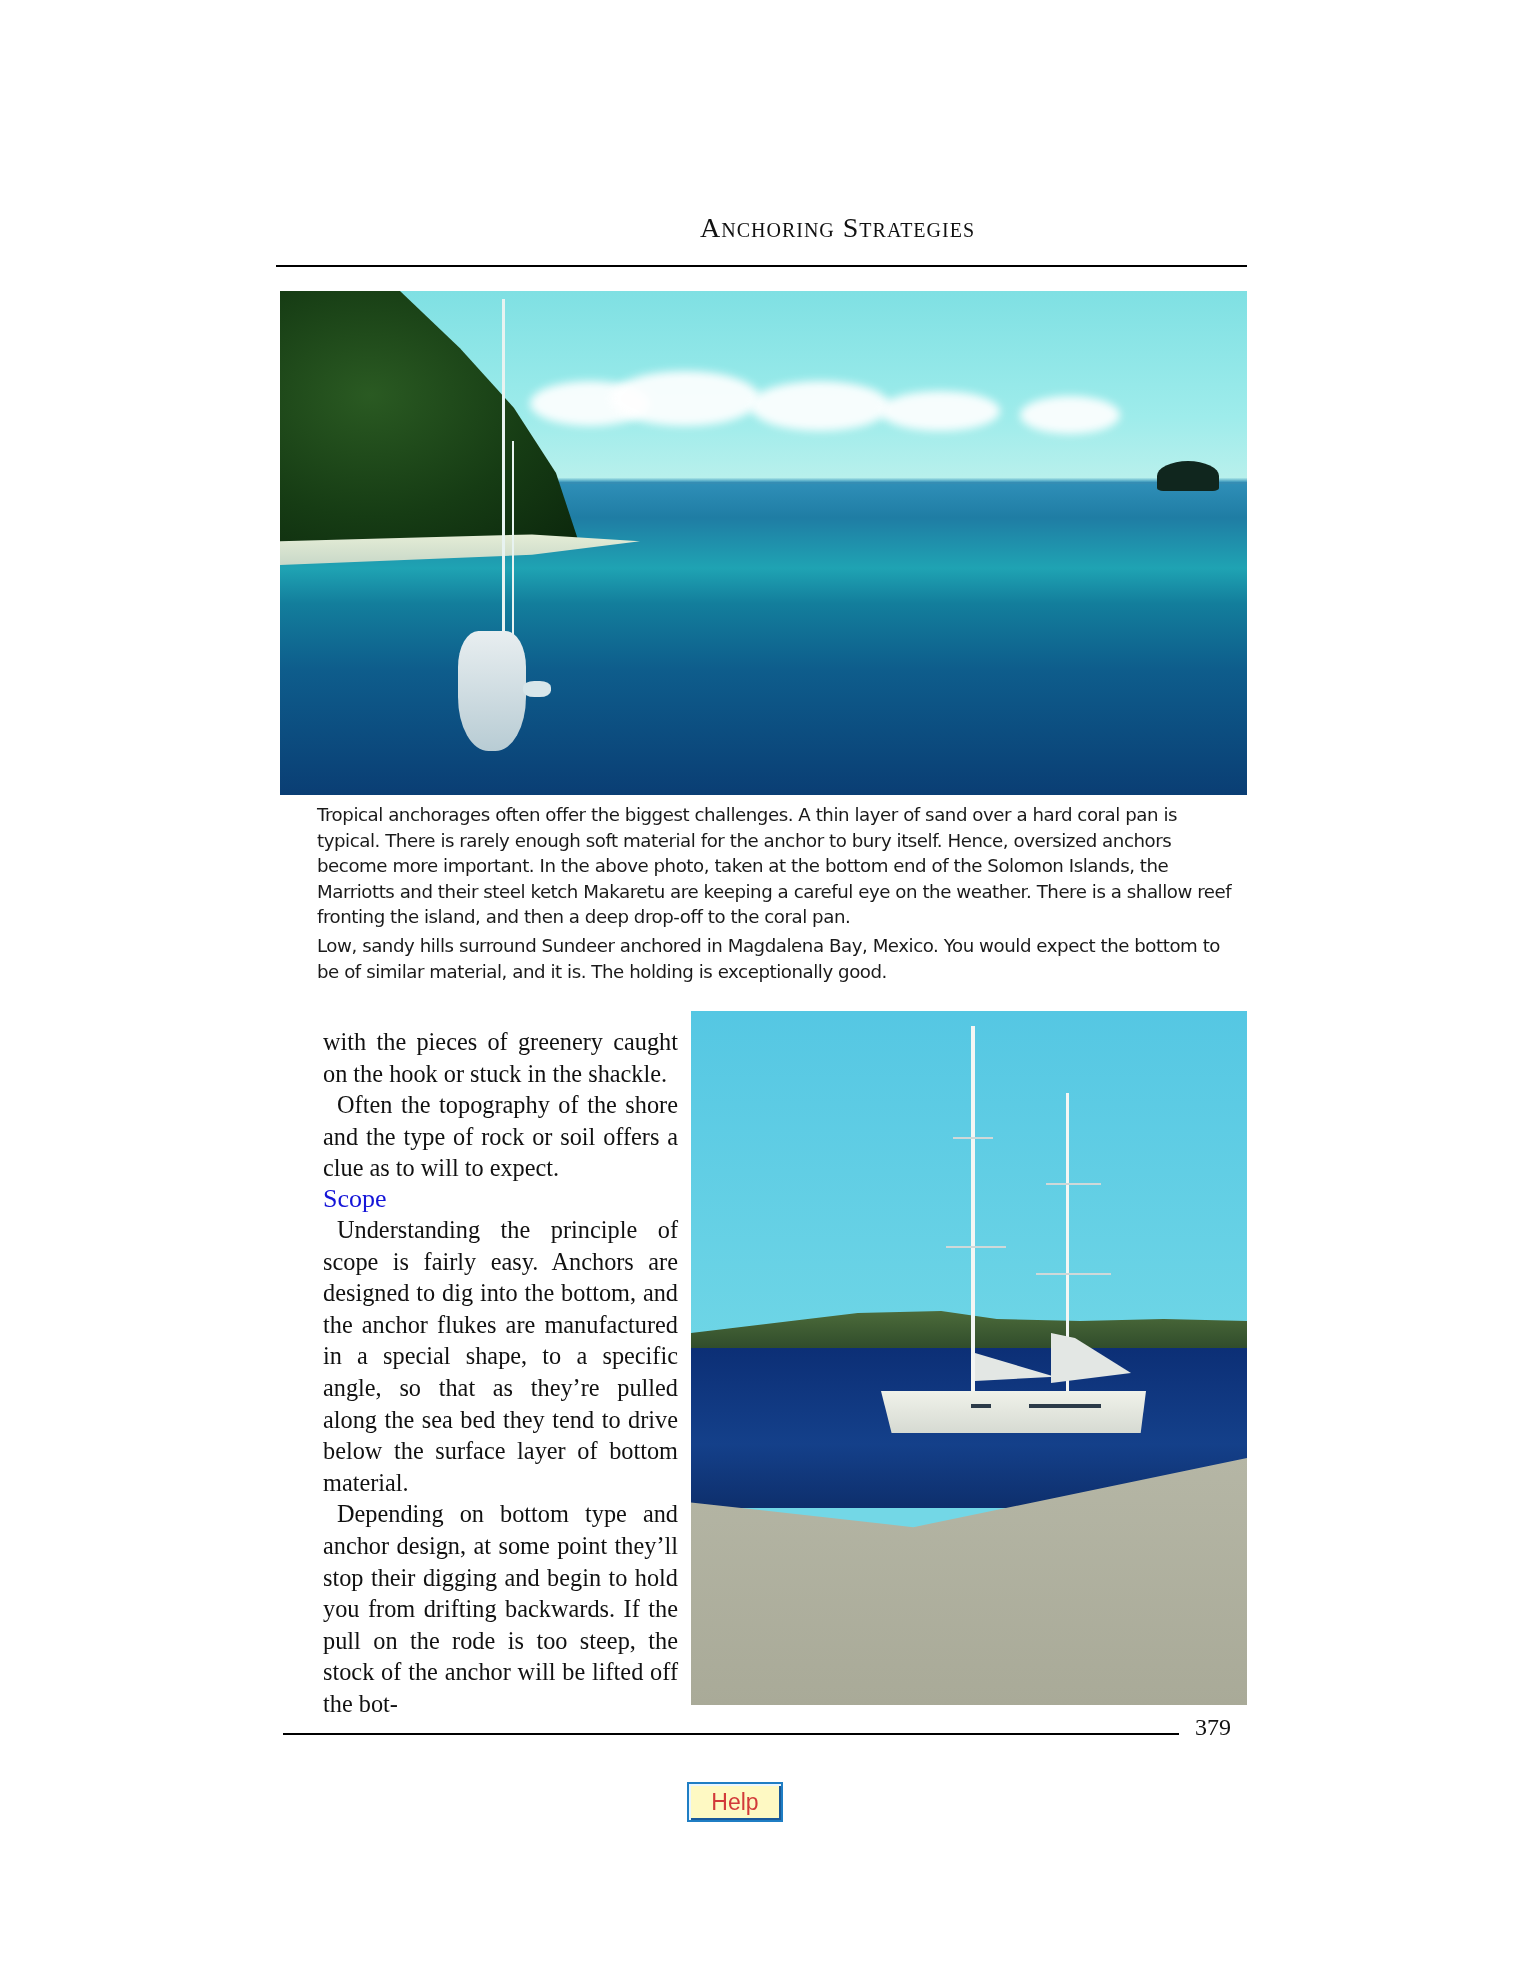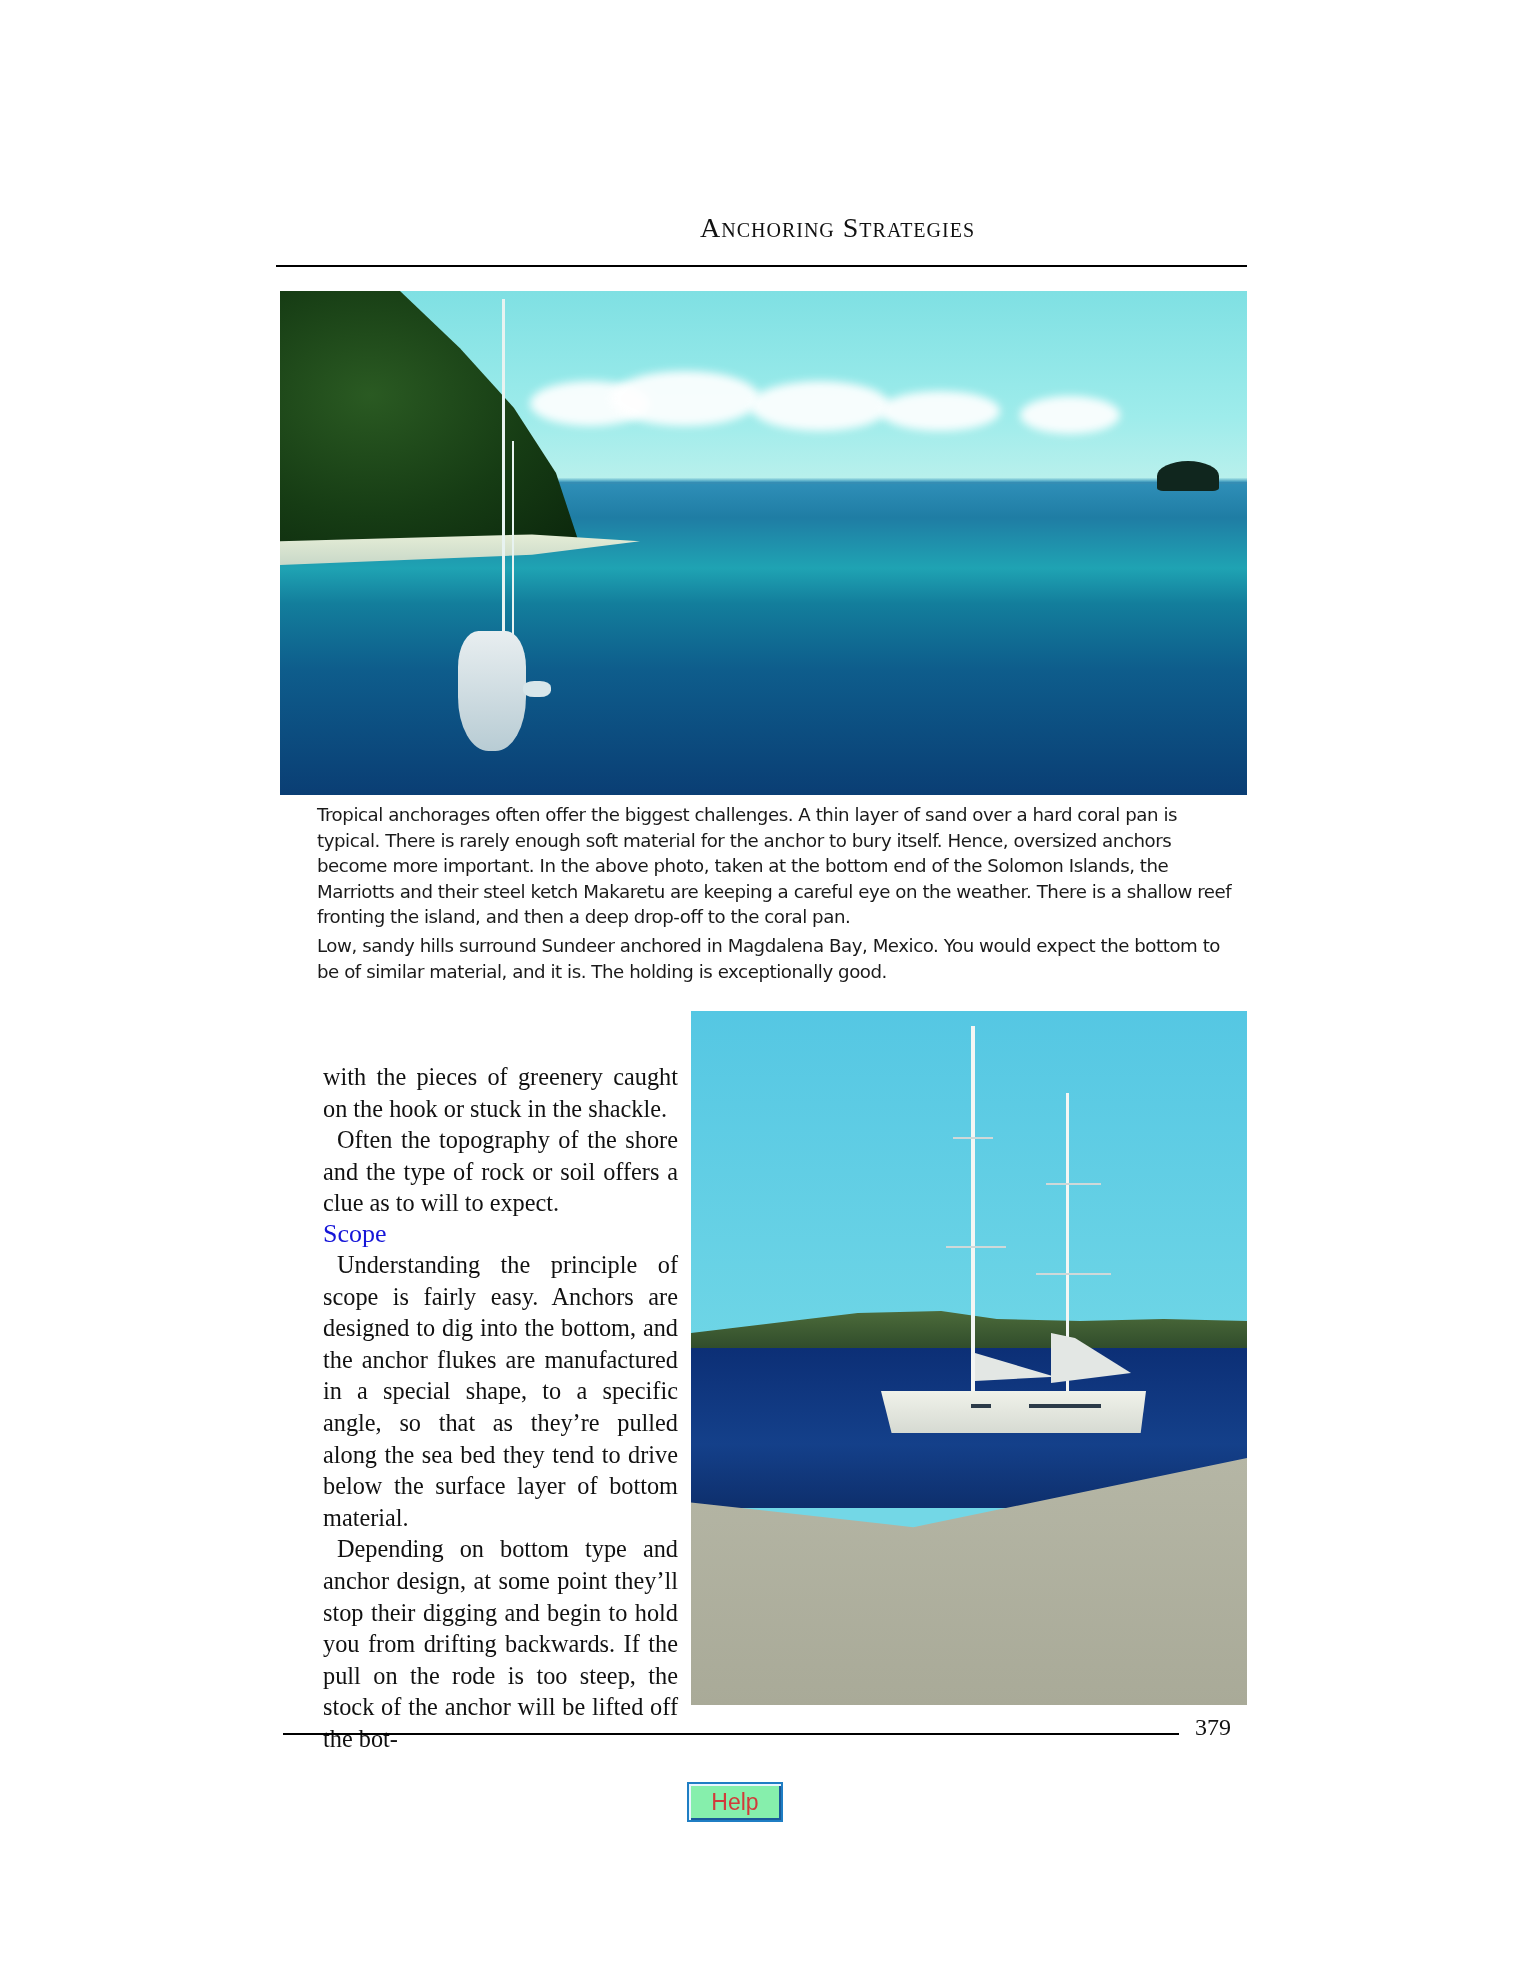--- a/index.html
+++ b/index.html
@@ -39,21 +39,21 @@
     font-family: "DejaVu Sans", "Liberation Sans", sans-serif;
     font-size: 18.2px; line-height: 25.5px; color: #1a1a1a; letter-spacing: -0.45px;
   }
   .caption1 { top: 802px; }
   .caption2 { top: 933px; }
 
   
   .body-col {
     left: 323px; top: 1026px; width: 355px;
     font-family: "Liberation Serif", "DejaVu Serif", serif;
-    font-size: 24.3px; line-height: 31.6px; color: #111; text-align: justify; margin-top: 35px;
+    font-size: 24.3px; line-height: 31.6px; color: #111; text-align: justify;
   }
   .body-col p { margin: 0; }
   .indent { text-indent: 14px; }
   .section-head { color: #1515d8; font-size: 26px; line-height: 30px; margin: 8px 0 0 0; }
 
   
   .photo2 { left: 691px; top: 1011px; width: 556px; height: 694px; overflow: hidden;
     background: linear-gradient(to bottom, #55c7e3 0%, #6fd6e6 50%, #73d7e6 56%); }
   .p2-hill { left: 0; top: 300px; width: 556px; height: 40px;
     background: linear-gradient(to bottom, #4c6b3a, #2e4a2a);
@@ -69,21 +69,21 @@
   .p2-window { background: #2b3a48; height: 4px; }
   .p2-mast { background: #f4f6f4; width: 4px; }
   .p2-sail { background: #e3e7e4; }
 
   .foot-rule { left: 283px; top: 1733px; width: 896px; height: 2px; background: #000; }
   .page-num { left: 1195px; top: 1714px; width: 55px; 
     font-family: "Liberation Serif", "DejaVu Serif", serif; font-size: 24px; color: #111; }
 
   .help-btn {
     left: 687px; top: 1782px; width: 96px; height: 40px;
-    background: #86efac; border: 2px solid #1f7ec4;
+    background: #fef9c3; border: 2px solid #1f7ec4;
     box-shadow: inset 2px 2px 0 #e9f6ff, inset -2px -2px 0 #1a5a9a;
     display: flex; align-items: center; justify-content: center;
     font-family: "Liberation Sans", "DejaVu Sans", sans-serif; font-size: 23px; color: #d23a3a;
     cursor: pointer; box-sizing: border-box;
   }
 </style>
 </head>
 <body>
 
 <div class="abs running-head">Anchoring Strategies</div>

